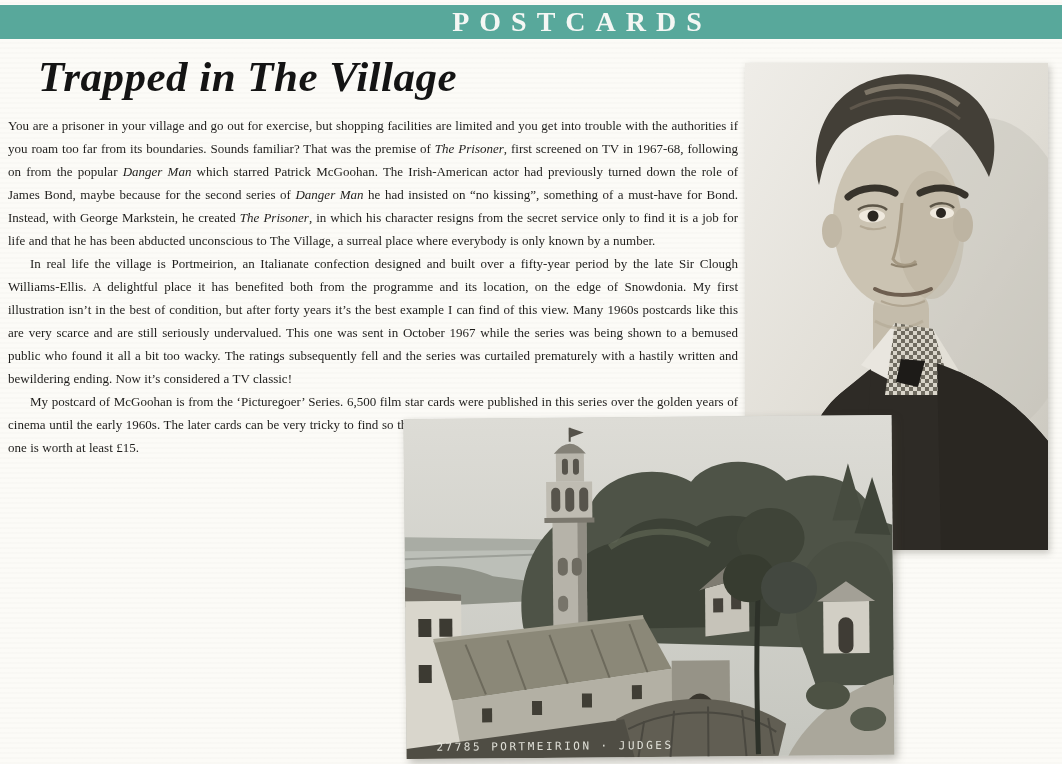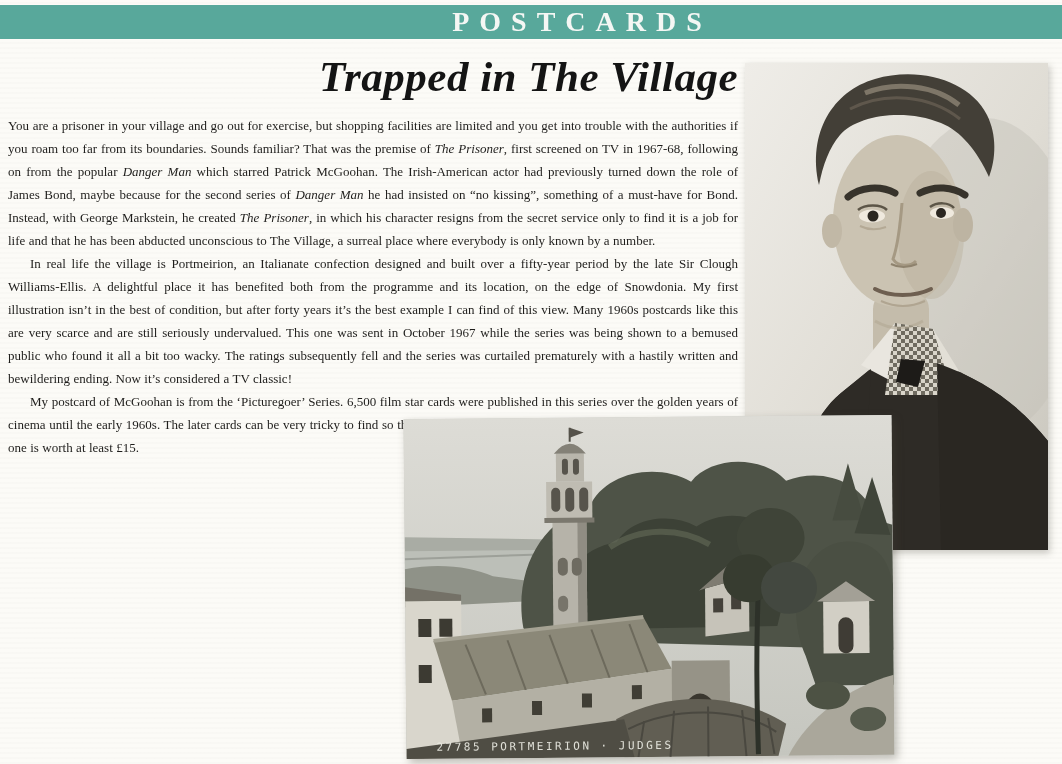--- a/index.html
+++ b/index.html
@@ -28,21 +28,21 @@
   .article{
     position:absolute;left:8px;top:44px;width:730px;
     color:#1e1d1b;
   }
   .fl-pusher{float:right;width:0;height:370px;}
   .fl-box{float:right;clear:right;width:322px;height:348px;}
   .headline{
     font-family:"Liberation Serif", serif;
     font-style:italic;font-weight:700;
     font-size:43px;line-height:50px;
-    text-align:right;
+    text-align:left;
     padding-left:30px;
     margin:8px 0 12px 0;
     color:#141414;
     letter-spacing:0.5px;
   }
   .para{
     font-size:13px;line-height:23px;
     text-align:justify;
     margin:0;
     word-spacing:0.2px;

